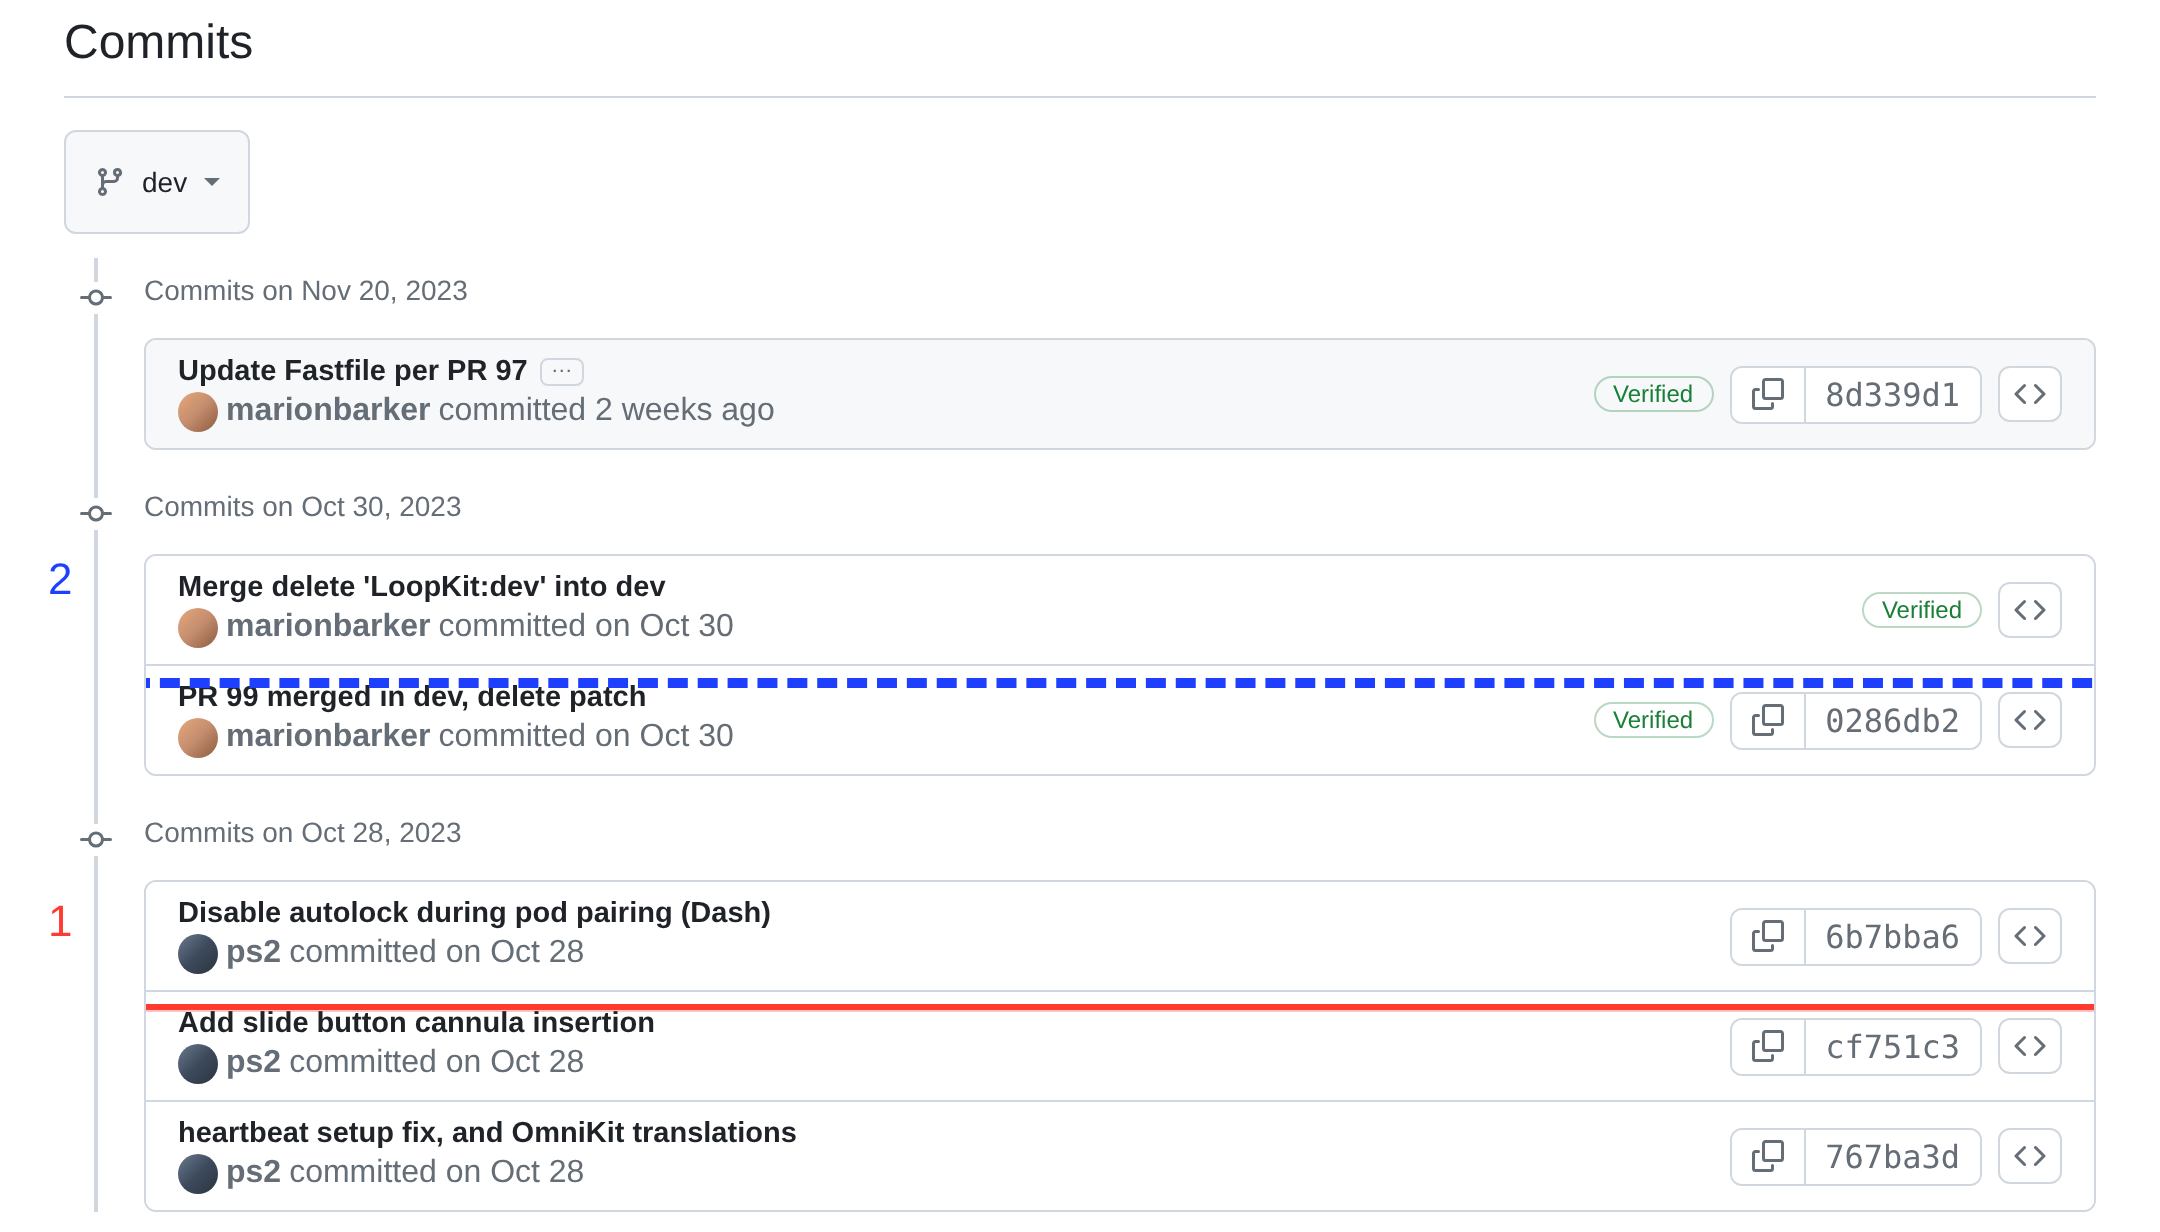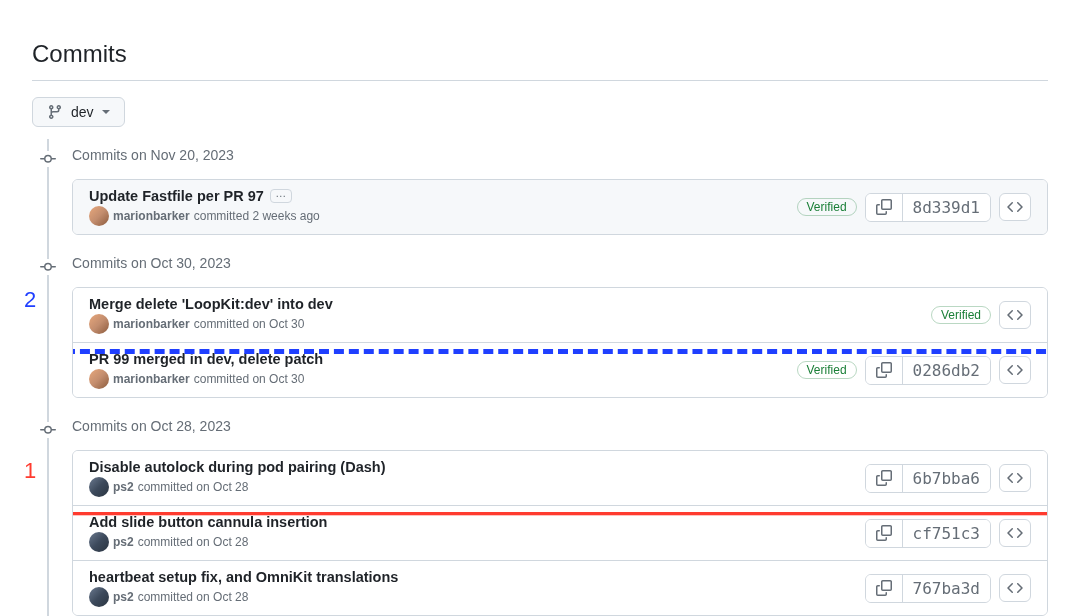--- a/index.html
+++ b/index.html
@@ -10,27 +10,26 @@
     color: #1f2328;
     background: #fff;
   }
   .container { padding: 0 32px 24px 32px; }
   .page-header {
     font-size: 24px;
     font-weight: 400;
     padding: 8px 0 12px 0;
     border-bottom: 1px solid #d0d7de;
     margin-bottom: 16px;
-    margin-top: 32px;
   }
   .branch-selector {
     display: inline-flex;
     align-items: center;
     gap: 8px;
-    padding: 6px 14px;
+    padding: 17px 14px;
     border: 1px solid #d0d7de;
     border-radius: 6px;
     background: #f6f8fa;
     font-size: 14px;
     font-weight: 500;
     cursor: pointer;
   }
   .branch-selector .caret {
     width: 0; height: 0;
     border-left: 4px solid transparent;
@@ -107,21 +106,21 @@
     line-height: 1;
     color: #656d76;
     cursor: pointer;
     padding-bottom: 6px;
   }
   .commit-meta {
     display: flex;
     align-items: center;
     gap: 4px;
     margin-top: 2px;
-    font-size: 12px;
+    font-size: 16px;
     color: #656d76;
   }
   .avatar {
     width: 20px; height: 20px;
     border-radius: 50%;
     background: linear-gradient(135deg, #e8a87c 0%, #c38d6e 50%, #8b5a3c 100%);
     display: inline-block;
     flex-shrink: 0;
   }
   .avatar.ps2 { background: linear-gradient(135deg, #6b7a8f 0%, #3d4a5c 50%, #2a3440 100%); }

